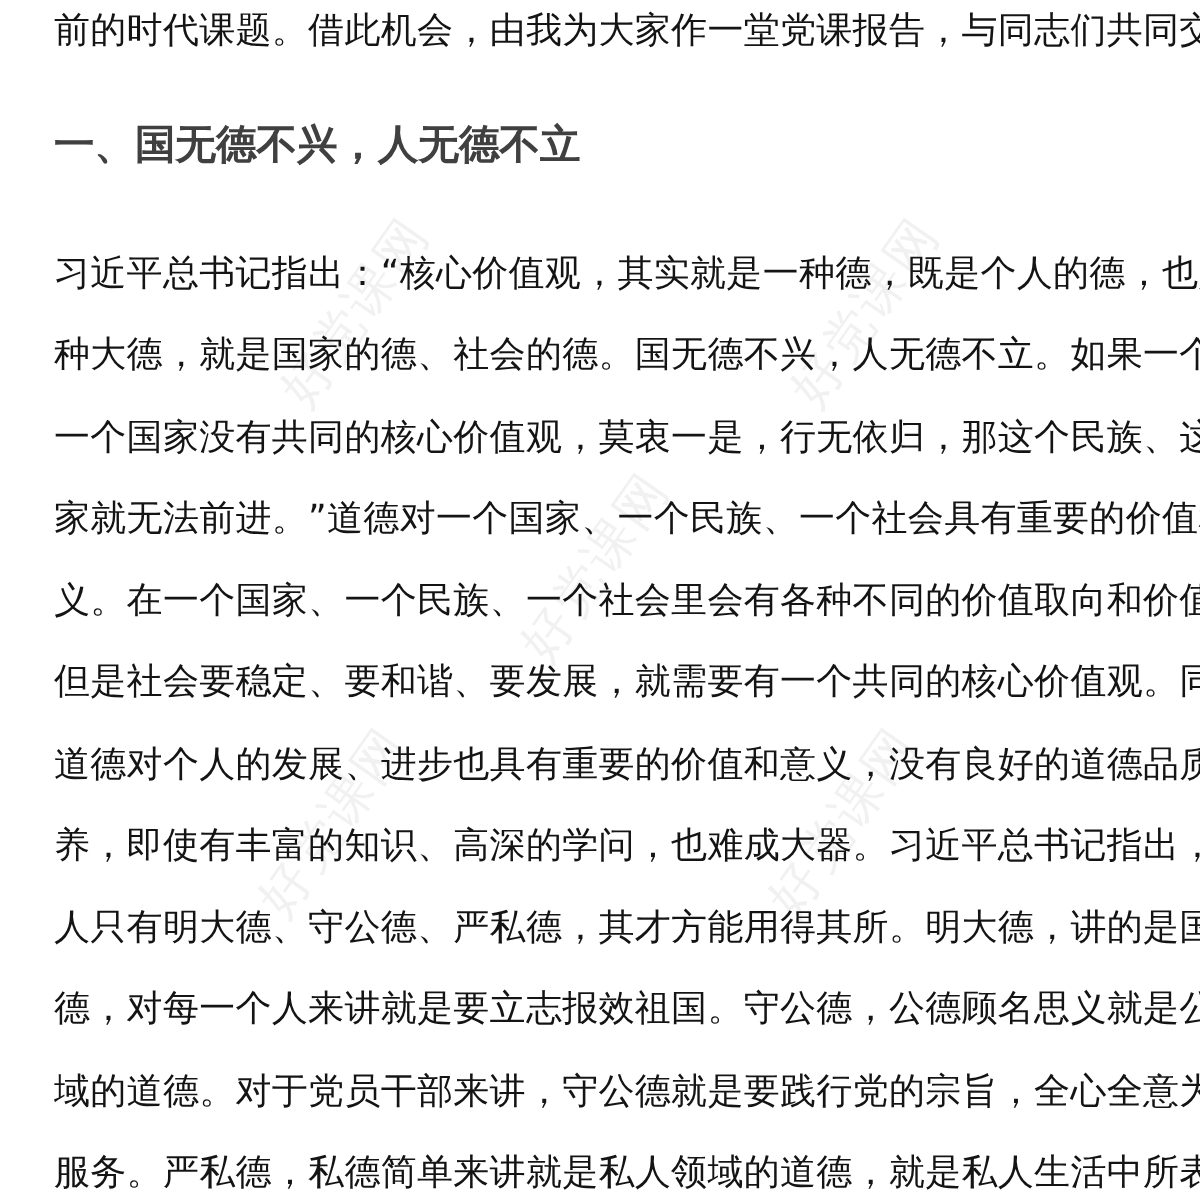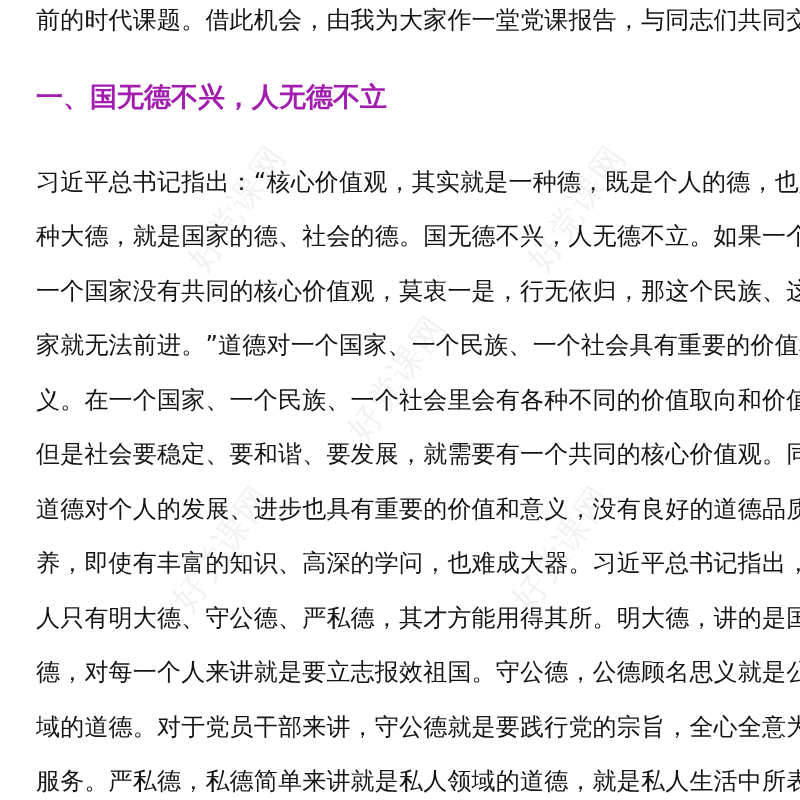--- a/index.html
+++ b/index.html
@@ -29,21 +29,21 @@
       letter-spacing: 0.2px;
       color: #141414;
     }
     .heading {
       position: absolute;
       left: 36px;
       top: 80px;
       font-size: 27px;
       line-height: 34px;
       font-weight: bold;
-      color: #a21caf;
+      color: #404040;
       white-space: nowrap;
     }
     .watermark {
       position: absolute;
       font-size: 34px;
       color: rgba(0,0,0,0.055);
       transform: rotate(-55deg);
       white-space: nowrap;
       pointer-events: none;
       letter-spacing: 2px;

